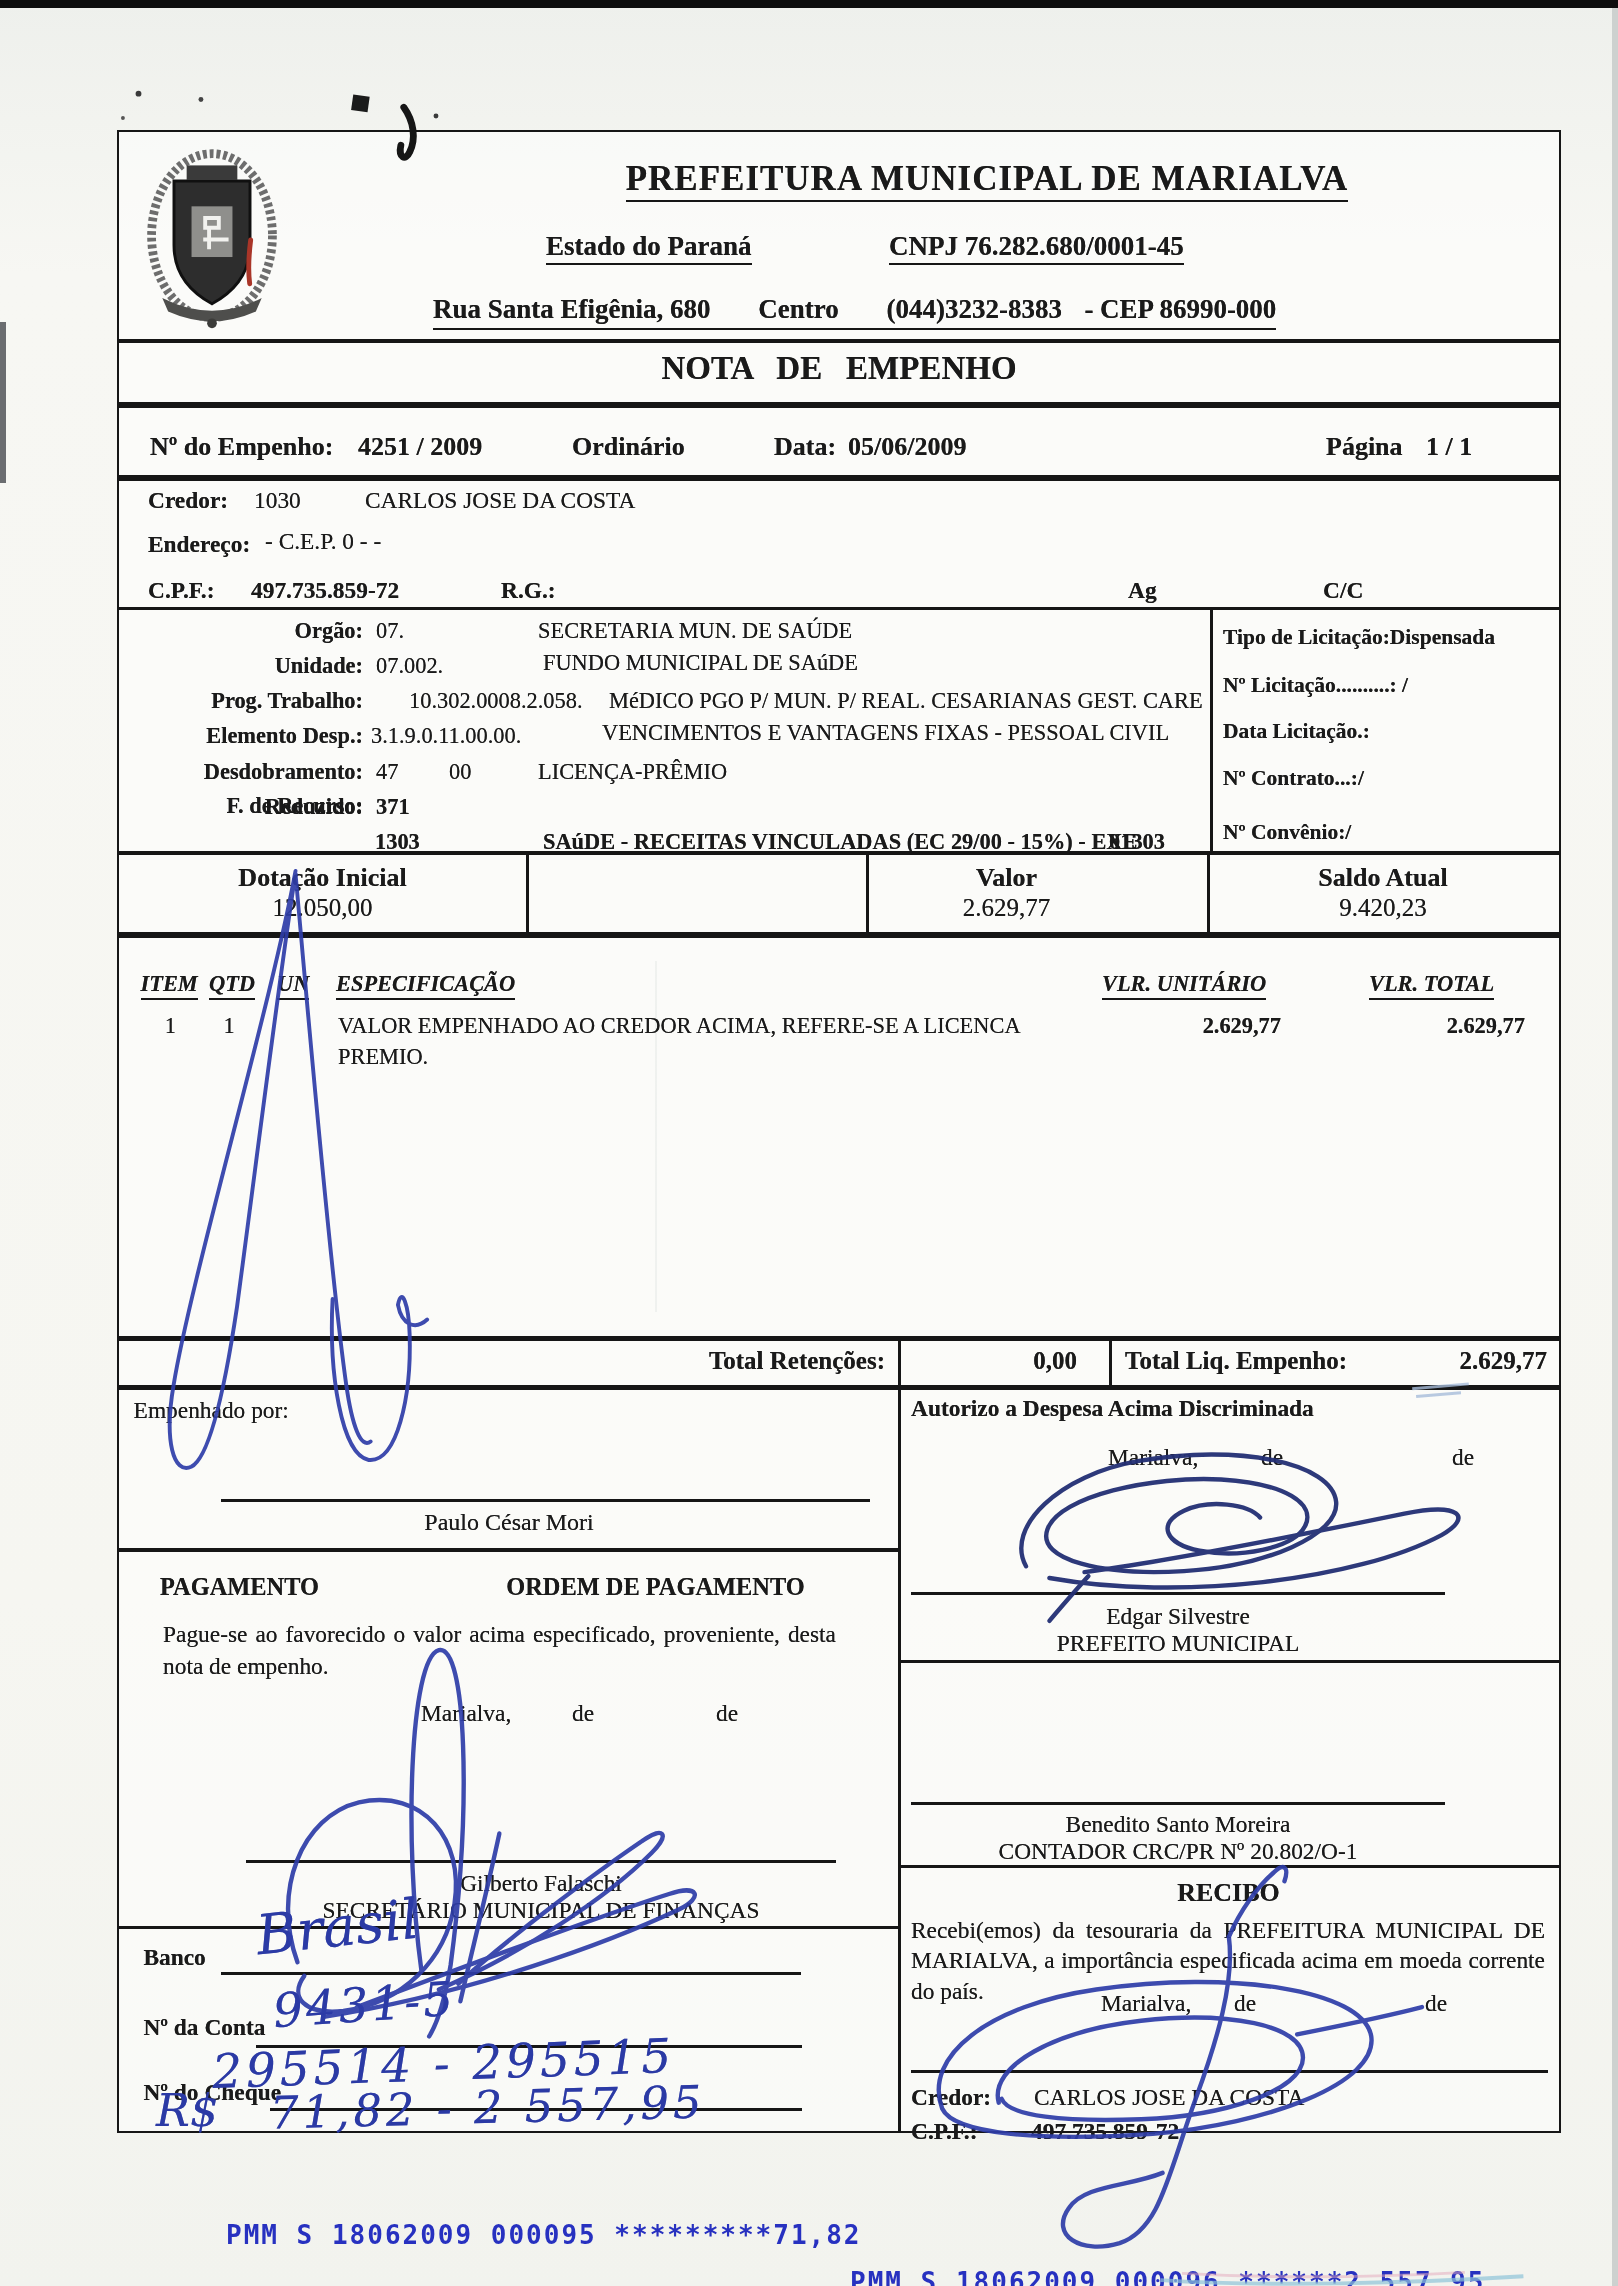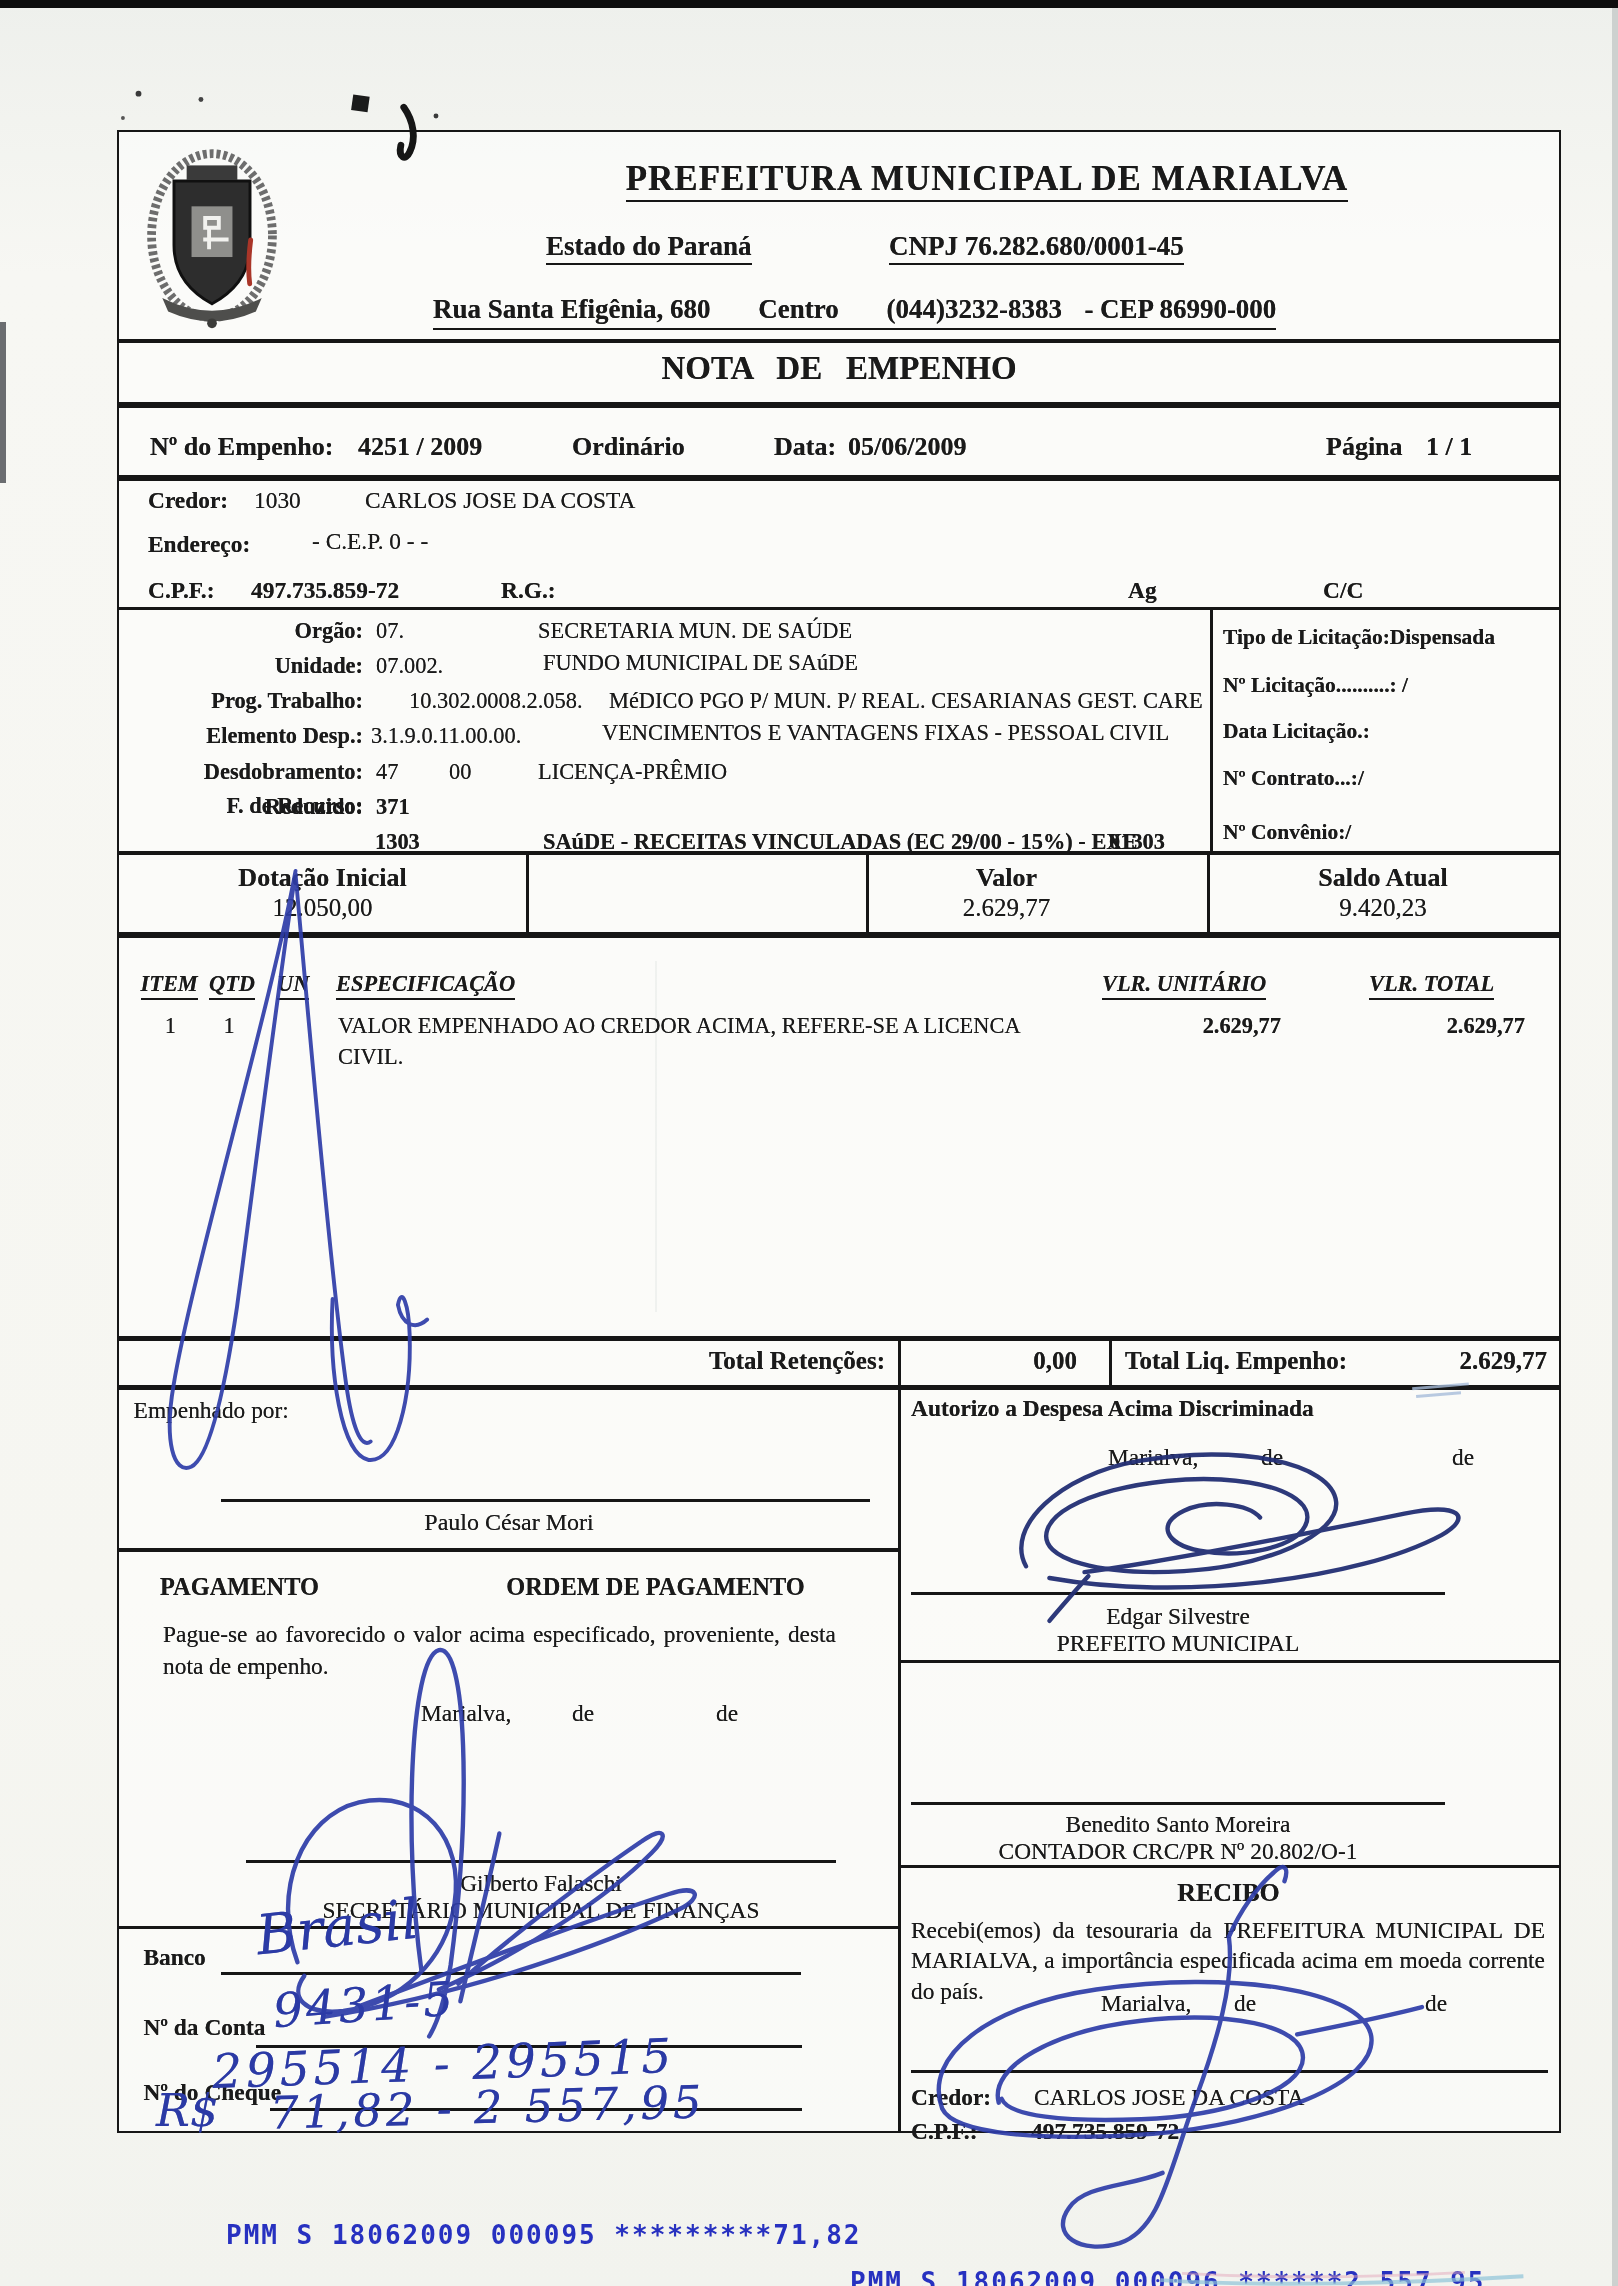--- a/index.html
+++ b/index.html
@@ -82,21 +82,21 @@
       <span class="b abs" style="left:1207px;">Página</span>
       <span class="b abs" style="left:1307px;">1 / 1</span>
     </div>
     <div class="hl" style="left:0;top:343px;width:1440px;height:5.9px;"></div>
 
     <div class="abs ink" style="left:0;top:355px;width:1440px;font-size:23.4px;">
       <span class="b abs" style="left:29px;top:0;">Credor:</span>
       <span class="abs" style="left:135px;top:0;">1030</span>
       <span class="abs" style="left:246px;top:0;">CARLOS JOSE DA COSTA</span>
       <span class="b abs" style="left:29px;top:44px;">Endereço:</span>
-      <span class="abs" style="left:146px;top:41px;margin-left:47px;">- C.E.P. 0 -   -</span>
+      <span class="abs" style="left:146px;top:41px;">- C.E.P. 0 -   -</span>
       <span class="b abs" style="left:29px;top:90px;">C.P.F.:</span>
       <span class="b abs" style="left:132px;top:90px;">497.735.859-72</span>
       <span class="b abs" style="left:382px;top:90px;">R.G.:</span>
       <span class="b abs" style="left:1009px;top:90px;">Ag</span>
       <span class="b abs" style="left:1204px;top:90px;">C/C</span>
     </div>
     <div class="hl" style="left:0;top:475px;width:1440px;height:2.9px;"></div>
 
     <div class="abs" style="left:0;top:0;width:0;height:0;font-size:22.4px;">
       <span class="b abs ink r" style="left:0;top:486px;width:244px;">Orgão:</span>
@@ -161,21 +161,21 @@
       <span class="b i abs ink uh2" style="left:90px;">QTD</span>
       <span class="b i abs ink uh2" style="left:158px;">UN</span>
       <span class="b i abs ink uh2" style="left:217px;">ESPECIFICAÇÃO</span>
       <span class="b i abs ink uh2" style="left:983px;">VLR. UNITÁRIO</span>
       <span class="b i abs ink uh2" style="left:1250px;">VLR. TOTAL</span>
     </div>
     <div class="abs" style="left:0;top:881px;width:1440px;font-size:22.4px;">
       <span class="abs ink ctr" style="left:24.4px;width:54px;">1</span>
       <span class="abs ink ctr" style="left:83px;width:54px;">1</span>
       <span class="abs ink" style="left:219px;">VALOR EMPENHADO AO CREDOR ACIMA, REFERE-SE A LICENCA</span>
-      <span class="abs ink" style="left:219px;top:31px;">CIVIL.</span>
+      <span class="abs ink" style="left:219px;top:31px;">PREMIO.</span>
       <span class="b abs ink r" style="left:975px;width:187px;">2.629,77</span>
       <span class="b abs ink r" style="left:1219px;width:187px;">2.629,77</span>
     </div>
 
     <div class="hl" style="left:0;top:1204px;width:1440px;height:4.9px;"></div>
     <div class="hl" style="left:0;top:1253px;width:1440px;height:4.9px;"></div>
     <div class="vl" style="left:779px;top:1204px;height:49px;"></div>
     <div class="vl" style="left:990px;top:1204px;height:49px;"></div>
     <div class="abs" style="left:0;top:1215px;width:1440px;font-size:25px;">
       <span class="b abs ink r" style="left:439px;width:327px;">Total Retenções:</span>

